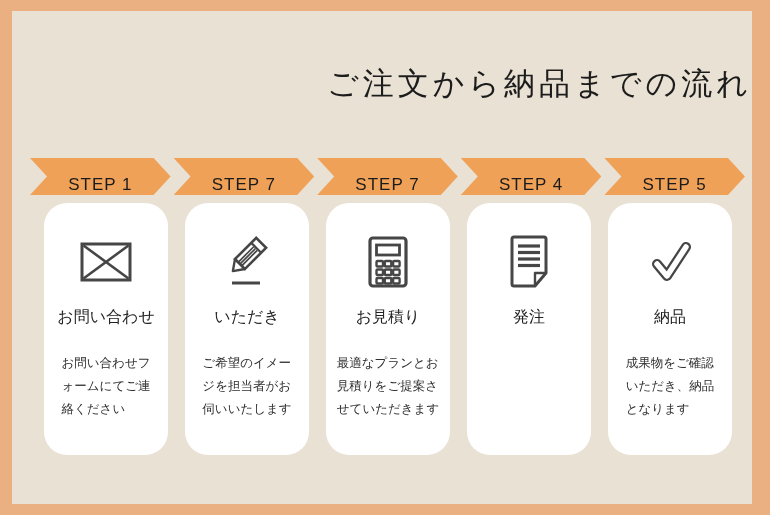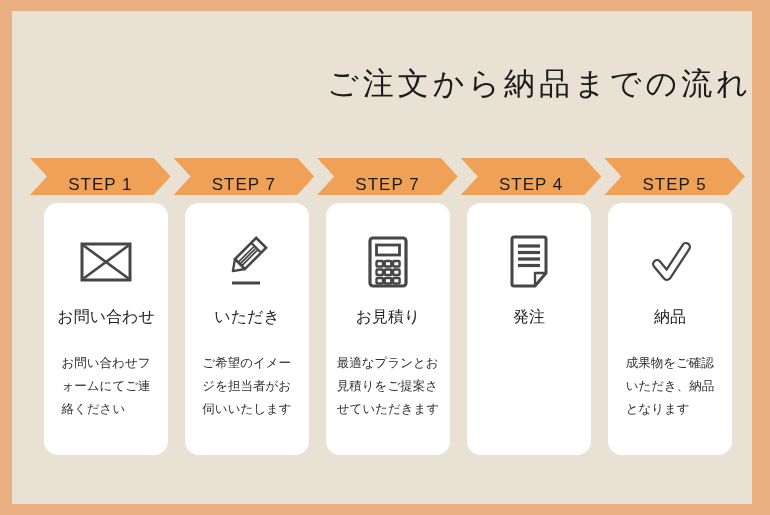--- a/index.html
+++ b/index.html
@@ -49,21 +49,21 @@
   .cards{
     position:absolute;
     top:192px;left:32px;right:20px;
     height:252px;
     display:flex;
     gap:17px;
   }
   .card{
     flex:1;
     background:var(--card);
-    border-radius:14px;
+    border-radius:23px;
     display:flex;
     flex-direction:column;
     align-items:center;
   }
   .icon-box{
     height:62px;
     margin-top:28px;
     display:flex;
     align-items:center;
     justify-content:center;

